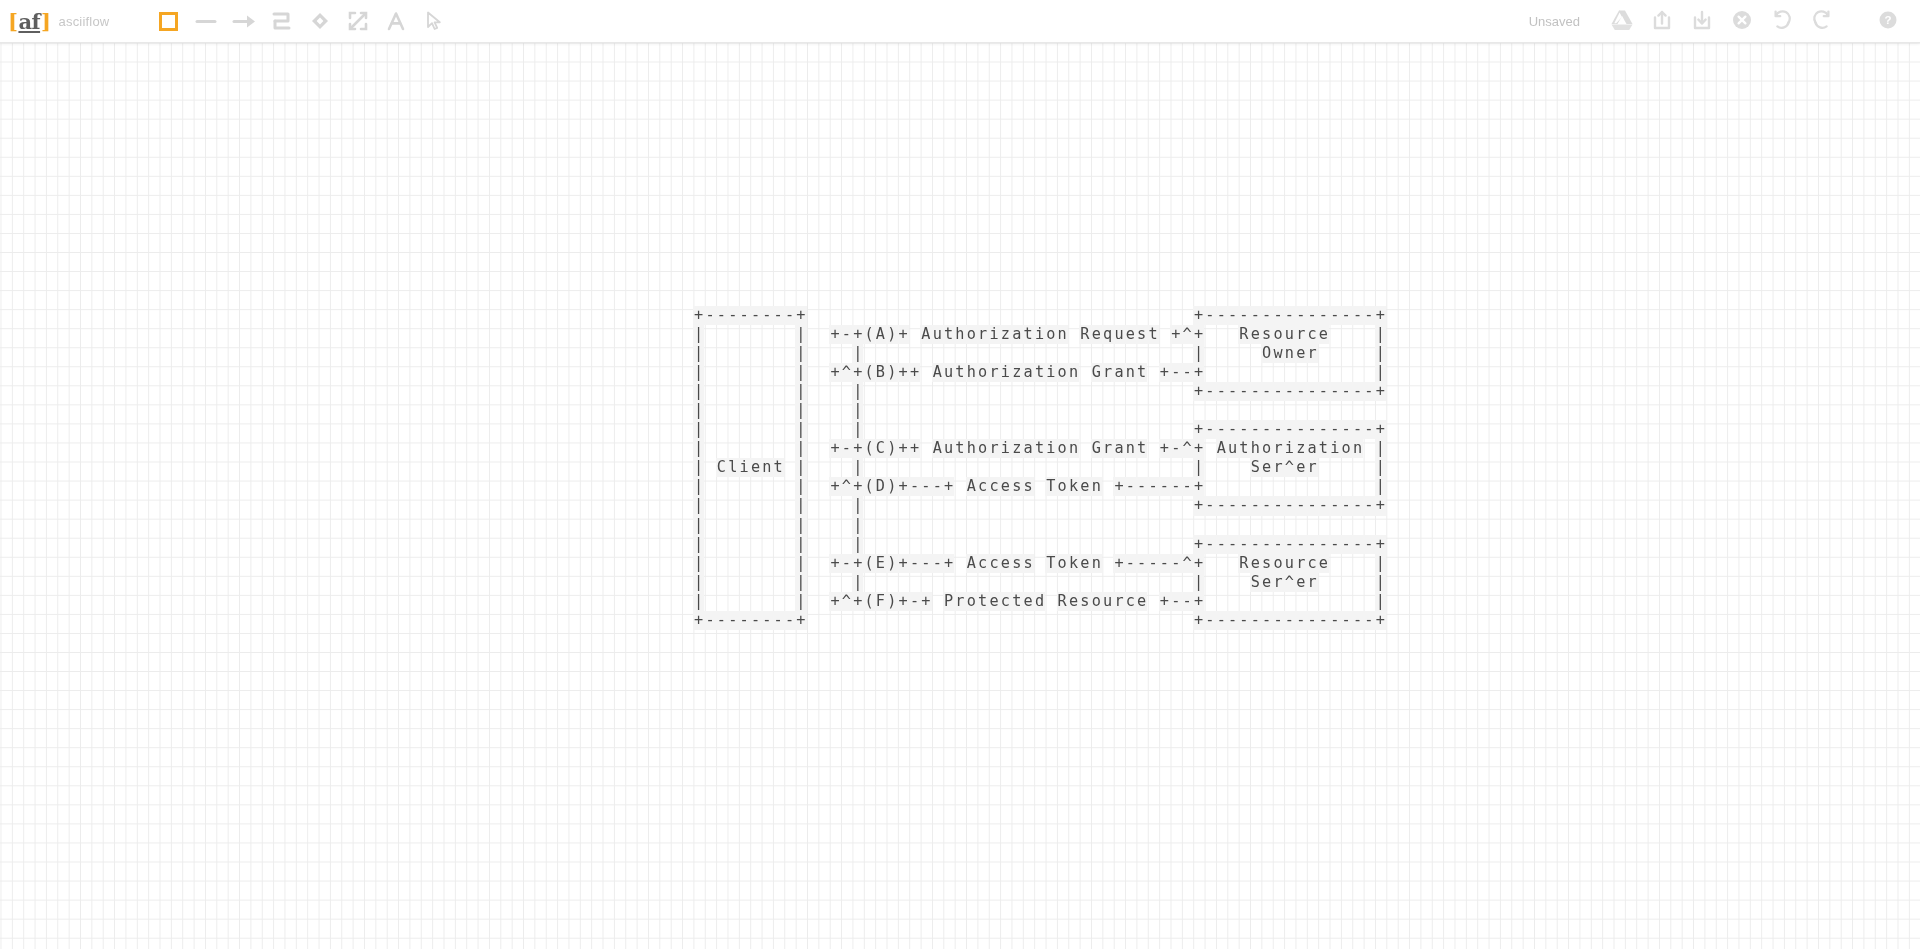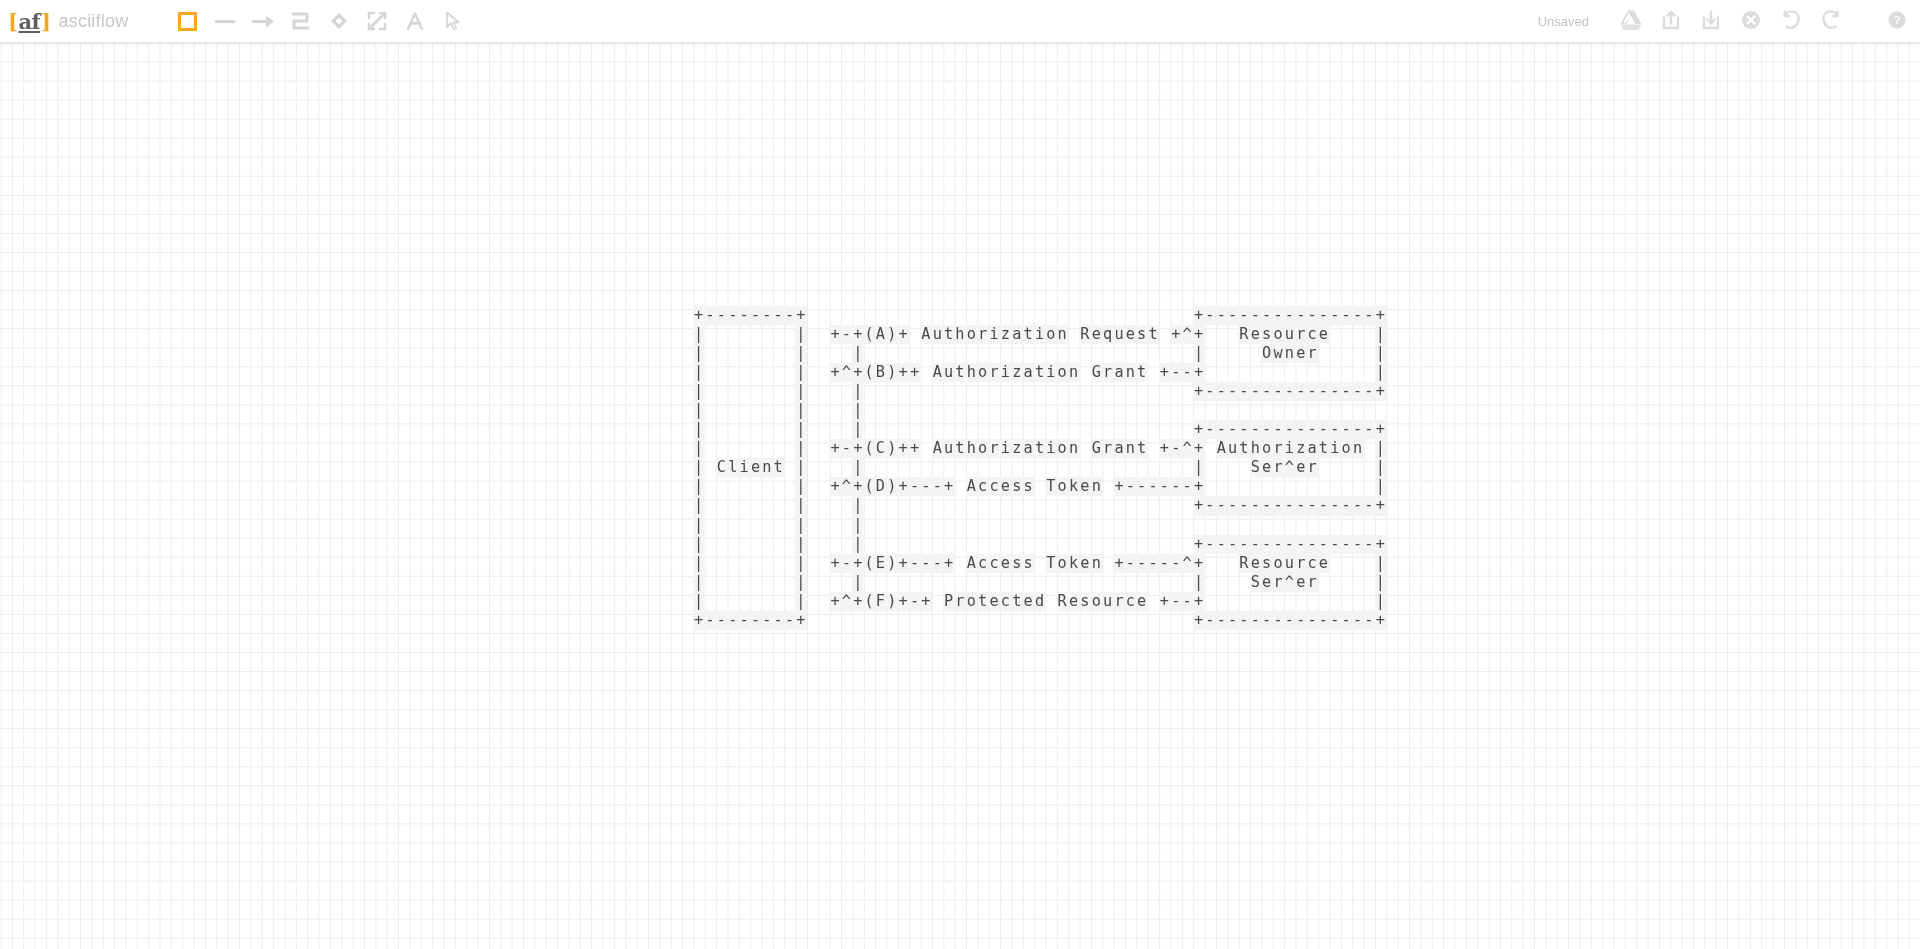--- a/index.html
+++ b/index.html
@@ -42,21 +42,21 @@
     line-height: 1;
     white-space: nowrap;
     display: flex;
     align-items: baseline;
   }
   .logo-bracket { color: #f5a623; font-weight: bold; }
   .logo-af { color: #5f5f5f; padding: 0 1px; text-decoration: underline; }
   .logo-word {
     margin-left: 8px;
     font-family: "Liberation Sans", sans-serif;
-    font-size: 18px;
+    font-size: 13px;
     color: #c7c7c7;
     letter-spacing: 0.2px;
   }
 
   
   #tools {
     display: flex;
     align-items: center;
     margin-left: 40px;
     gap: 0px;
@@ -73,21 +73,21 @@
   .tool-btn svg { display: block; }
   .tool-ico { stroke: #d6d6d6; }
   .tool-ico-fill { fill: #d6d6d6; }
   .tool-active .tool-ico { stroke: #f5a623; }
 
   
   #right-group {
     display: flex;
     align-items: center;
     margin-left: auto;
-    padding-right: 3px;
+    padding-right: 12px;
     gap: 0px;
   }
   #unsaved-label {
     font-size: 13px;
     color: #c2c2c2;
     margin-right: 22px;
     white-space: nowrap;
   }
   .act-btn {
     width: 40px; height: 38px;

